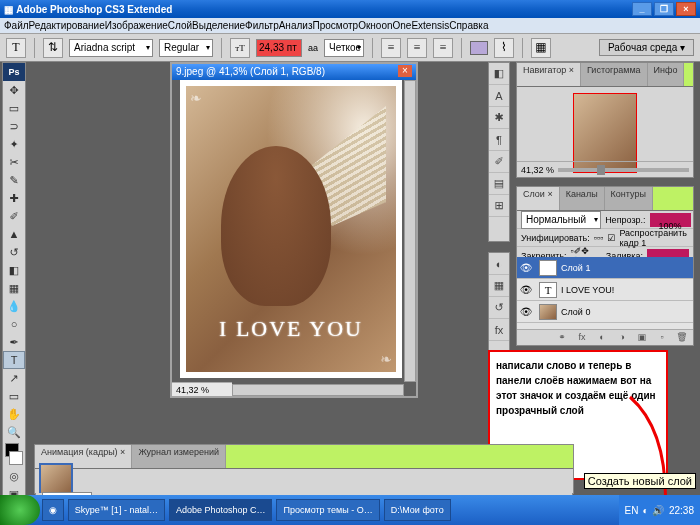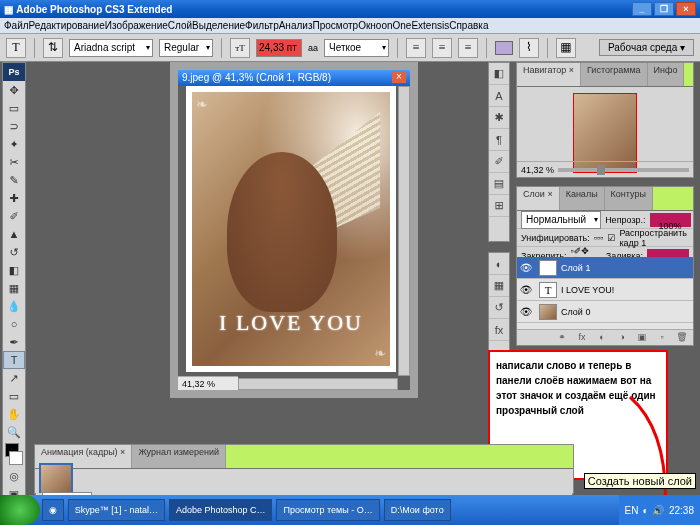--- a/index.html
+++ b/index.html
@@ -26,21 +26,21 @@
 .tool.sel { background:#bcd; border:1px solid #789; }
 .tool-colors { height:22px; position:relative; margin:2px; }
 .tool-fg { position:absolute; left:0; top:0; width:14px; height:14px; background:#000; border:1px solid #888; }
 .tool-bg { position:absolute; right:0; bottom:0; width:14px; height:14px; background:#fff; border:1px solid #888; }
 
 .vstrip { position:absolute; top:0; width:22px; background:#d6d6d6; border:1px solid #888; }
 .vstrip .vbtn { height:22px; border-bottom:1px solid #bbb; display:flex; align-items:center; justify-content:center; font-size:11px; color:#444; }
 .strip1 { left:488px; height:180px; }
 .strip2 { left:488px; top:190px; height:110px; }
 
-.doc { position:absolute; left:170px; top:0; width:248px; height:336px; border:8px solid #a3a3a3; background:#5f5f5f; }
+.doc { position:absolute; left:170px; top:0; width:248px; height:336px; border:2px solid #a3a3a3; background:#5f5f5f; }
 .doc-t { height:16px; background:linear-gradient(#4a9aff,#1060c8); color:#fff; font-size:9px; padding:0 4px; line-height:16px; }
 .doc-t .x { float:right; width:14px; height:12px; background:#e06040; text-align:center; line-height:12px; margin-top:1px; }
 .canvas-wrap { position:absolute; top:16px; left:8px; right:14px; bottom:18px; background:#fff; }
 .canvas { position:absolute; left:6px; top:6px; right:6px; bottom:6px; background:linear-gradient(135deg,#d4b896,#a07850 40%,#8a6040 60%,#c09870); overflow:hidden; }
 .canvas::before { content:""; position:absolute; right:-10px; top:-10px; width:140px; height:180px; background:radial-gradient(ellipse at 70% 30%, rgba(255,250,240,.9), rgba(255,250,240,0) 70%); }
 .wing { position:absolute; right:10px; top:20px; width:90px; height:120px; background:repeating-linear-gradient(-30deg,#f0e8d8 0 3px,#d0c0a0 3px 6px); clip-path:polygon(100% 0,100% 80%,40% 100%,0 60%); opacity:.85; }
 .fig { position:absolute; left:35px; top:60px; width:110px; height:160px; background:radial-gradient(ellipse at 50% 20%,#8a5838,#6a4028); border-radius:50% 50% 40% 40%; }
 .orn { position:absolute; font-family:serif; color:rgba(255,255,255,.6); font-size:14px; }
 .text-ov { position:absolute; bottom:30px; left:0; right:0; text-align:center; font-family:"Brush Script MT",cursive; font-size:22px; color:#fff; text-shadow:0 0 2px #fff; letter-spacing:2px; }
 .doc-stat { position:absolute; bottom:0; left:0; height:14px; background:#e8e8e8; border-top:1px solid #aaa; font-size:9px; padding:0 4px; line-height:14px; width:60px; }
@@ -117,21 +117,21 @@
 <div class="options">
   <div class="opt-btn">T</div>
   <div class="sep"></div>
   <div class="opt-btn">⇅</div>
   <div class="dropdown" style="width:84px">Ariadna script</div>
   <div class="dropdown" style="width:54px">Regular</div>
   <div class="sep"></div>
   <div class="opt-btn" style="font-size:9px">тТ</div>
   <div class="numbox">24,33 пт</div>
   <span class="lbl9">aa</span>
-  <div class="dropdown" style="width:65px">Четкое</div>
+  <div class="dropdown" style="width:40px">Четкое</div>
   <div class="sep"></div>
   <div class="opt-btn">≡</div>
   <div class="opt-btn">≡</div>
   <div class="opt-btn">≡</div>
   <div class="sep"></div>
   <div class="swatch" style="background:#b8a8d8"></div>
   <div class="opt-btn">⌇</div>
   <div class="sep"></div>
   <div class="opt-btn">▦</div>
   <div class="ws-btn">Рабочая среда ▾</div>

